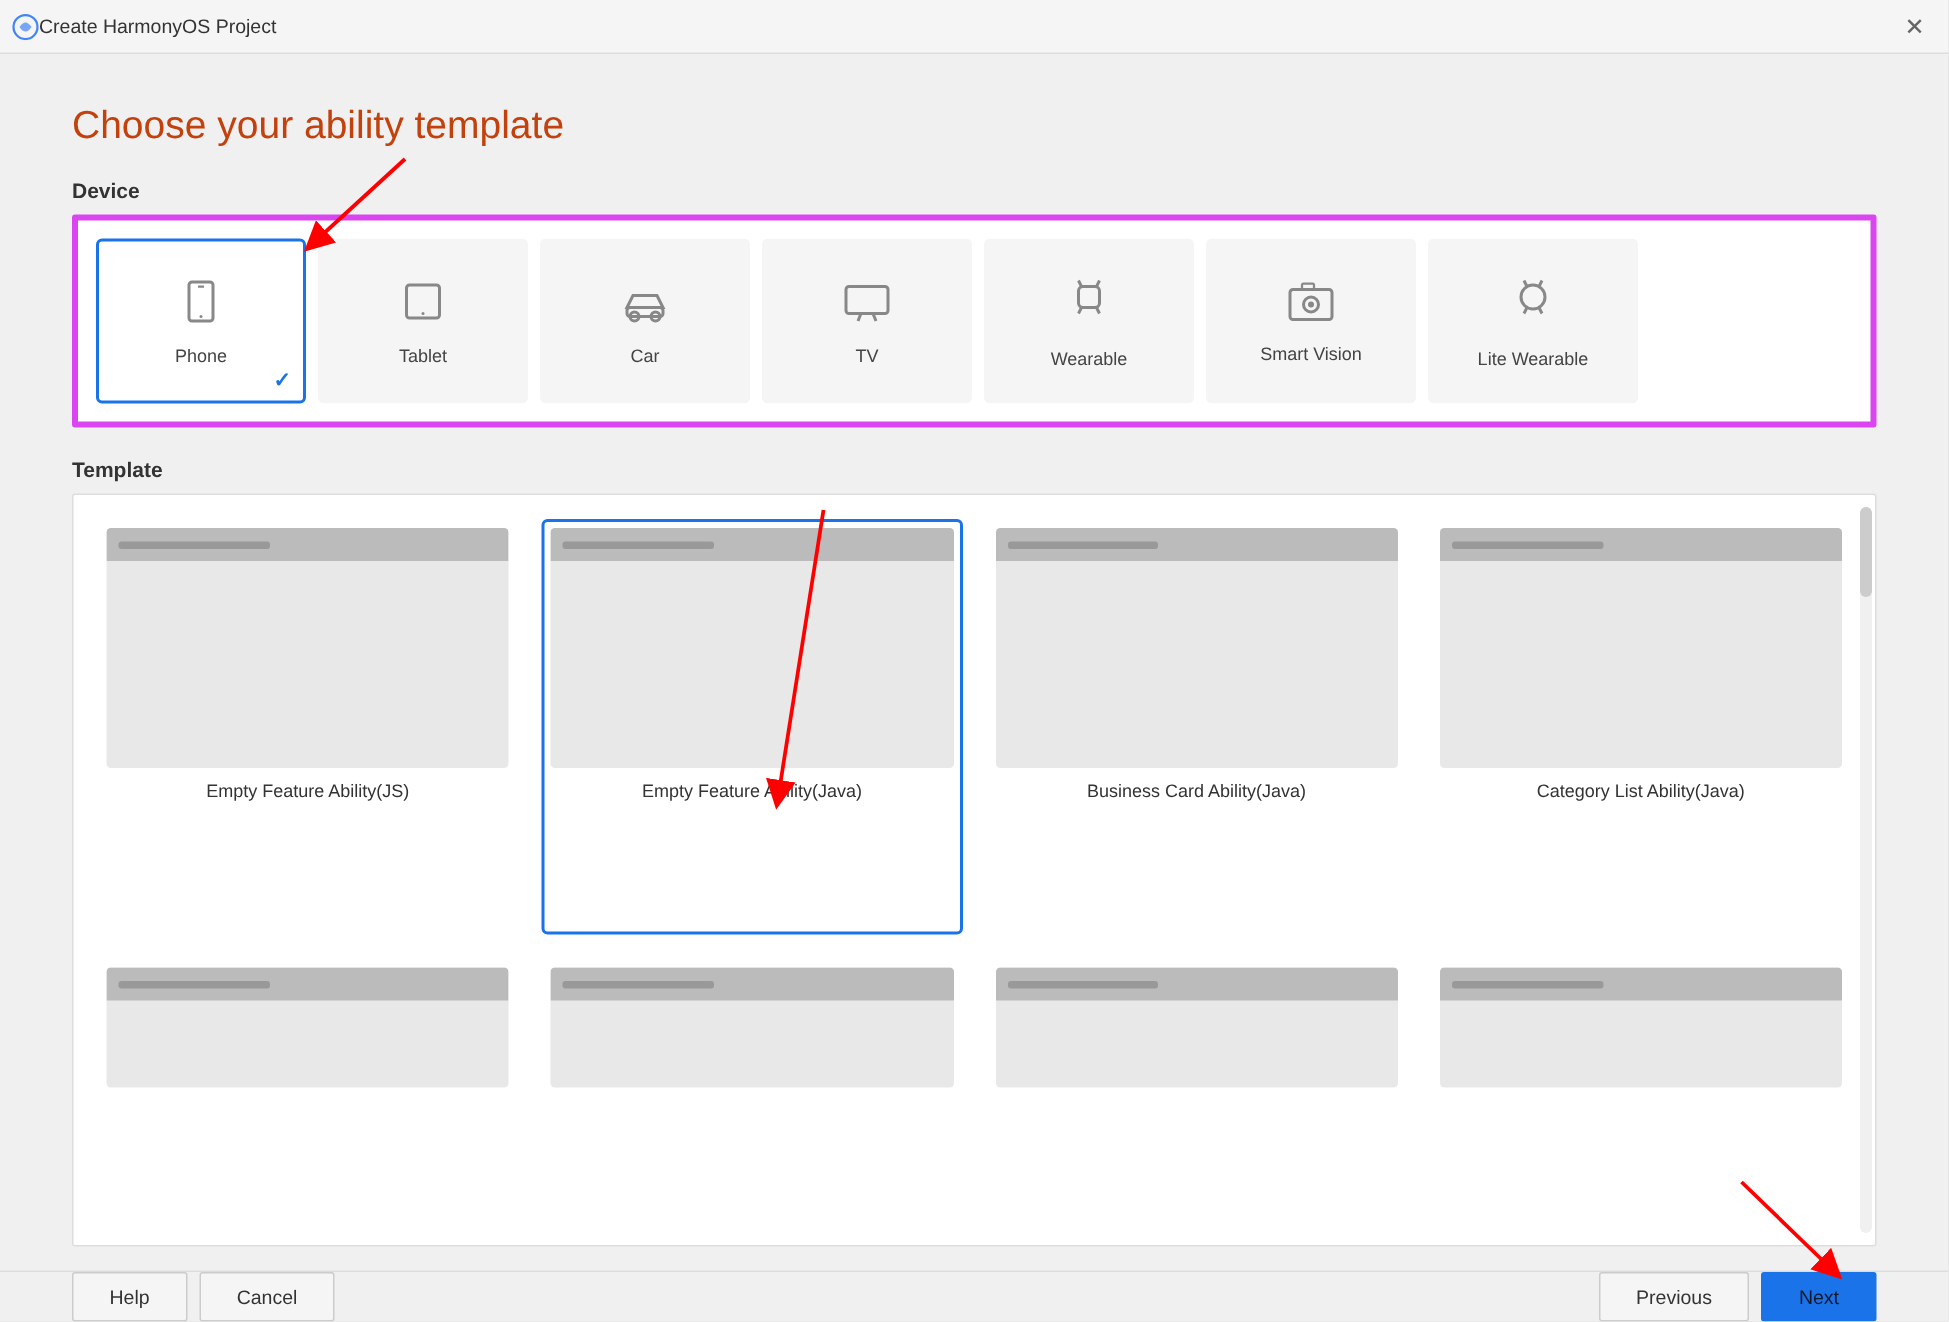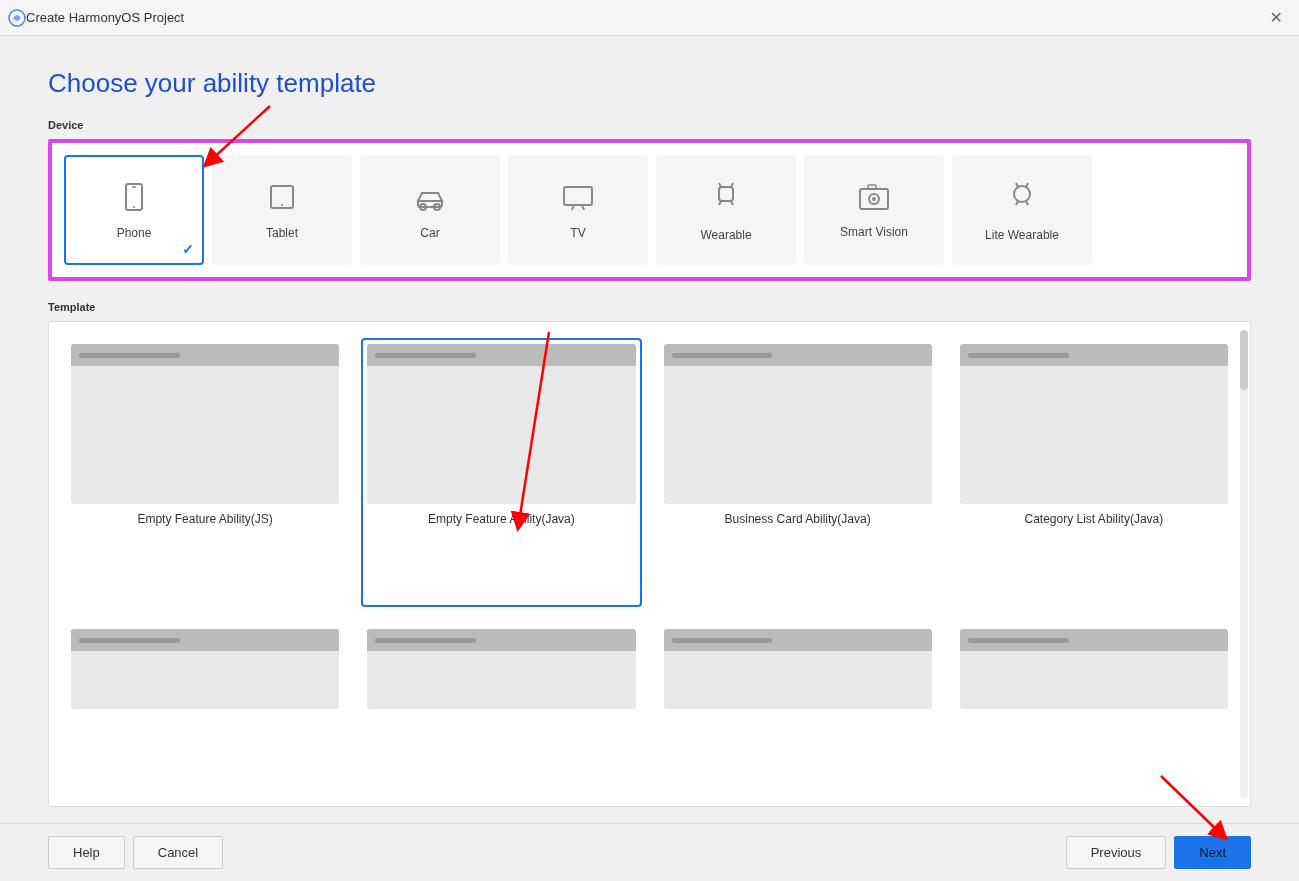--- a/index.html
+++ b/index.html
@@ -47,26 +47,26 @@
       flex: 1;
       padding: 32px 48px 16px 48px;
       overflow: hidden;
       display: flex;
       flex-direction: column;
     }
 
     .page-title {
       font-size: 26px;
       font-weight: 400;
-      color: #1d4ed8;
+      color: #c2410c;
       margin-bottom: 20px;
     }
 
     .section-label {
-      font-size: 11px;
+      font-size: 14px;
       font-weight: 600;
       color: #333;
       margin-bottom: 8px;
     }
 
     .device-panel {
       border: 4px solid #d946ef;
       background: #fff;
       border-radius: 2px;
       padding: 12px;
@@ -251,21 +251,21 @@
       width: 8px;
       height: 60px;
       background: #ccc;
       border-radius: 4px;
     }
 
     .footer {
       display: flex;
       align-items: center;
       justify-content: space-between;
-      padding: 12px 48px;
+      padding: 0 48px;
       background: #f0f0f0;
       border-top: 1px solid #ddd;
       flex-shrink: 0;
     }
     .footer-left {
       display: flex;
       gap: 8px;
     }
     .footer-right {
       display: flex;

